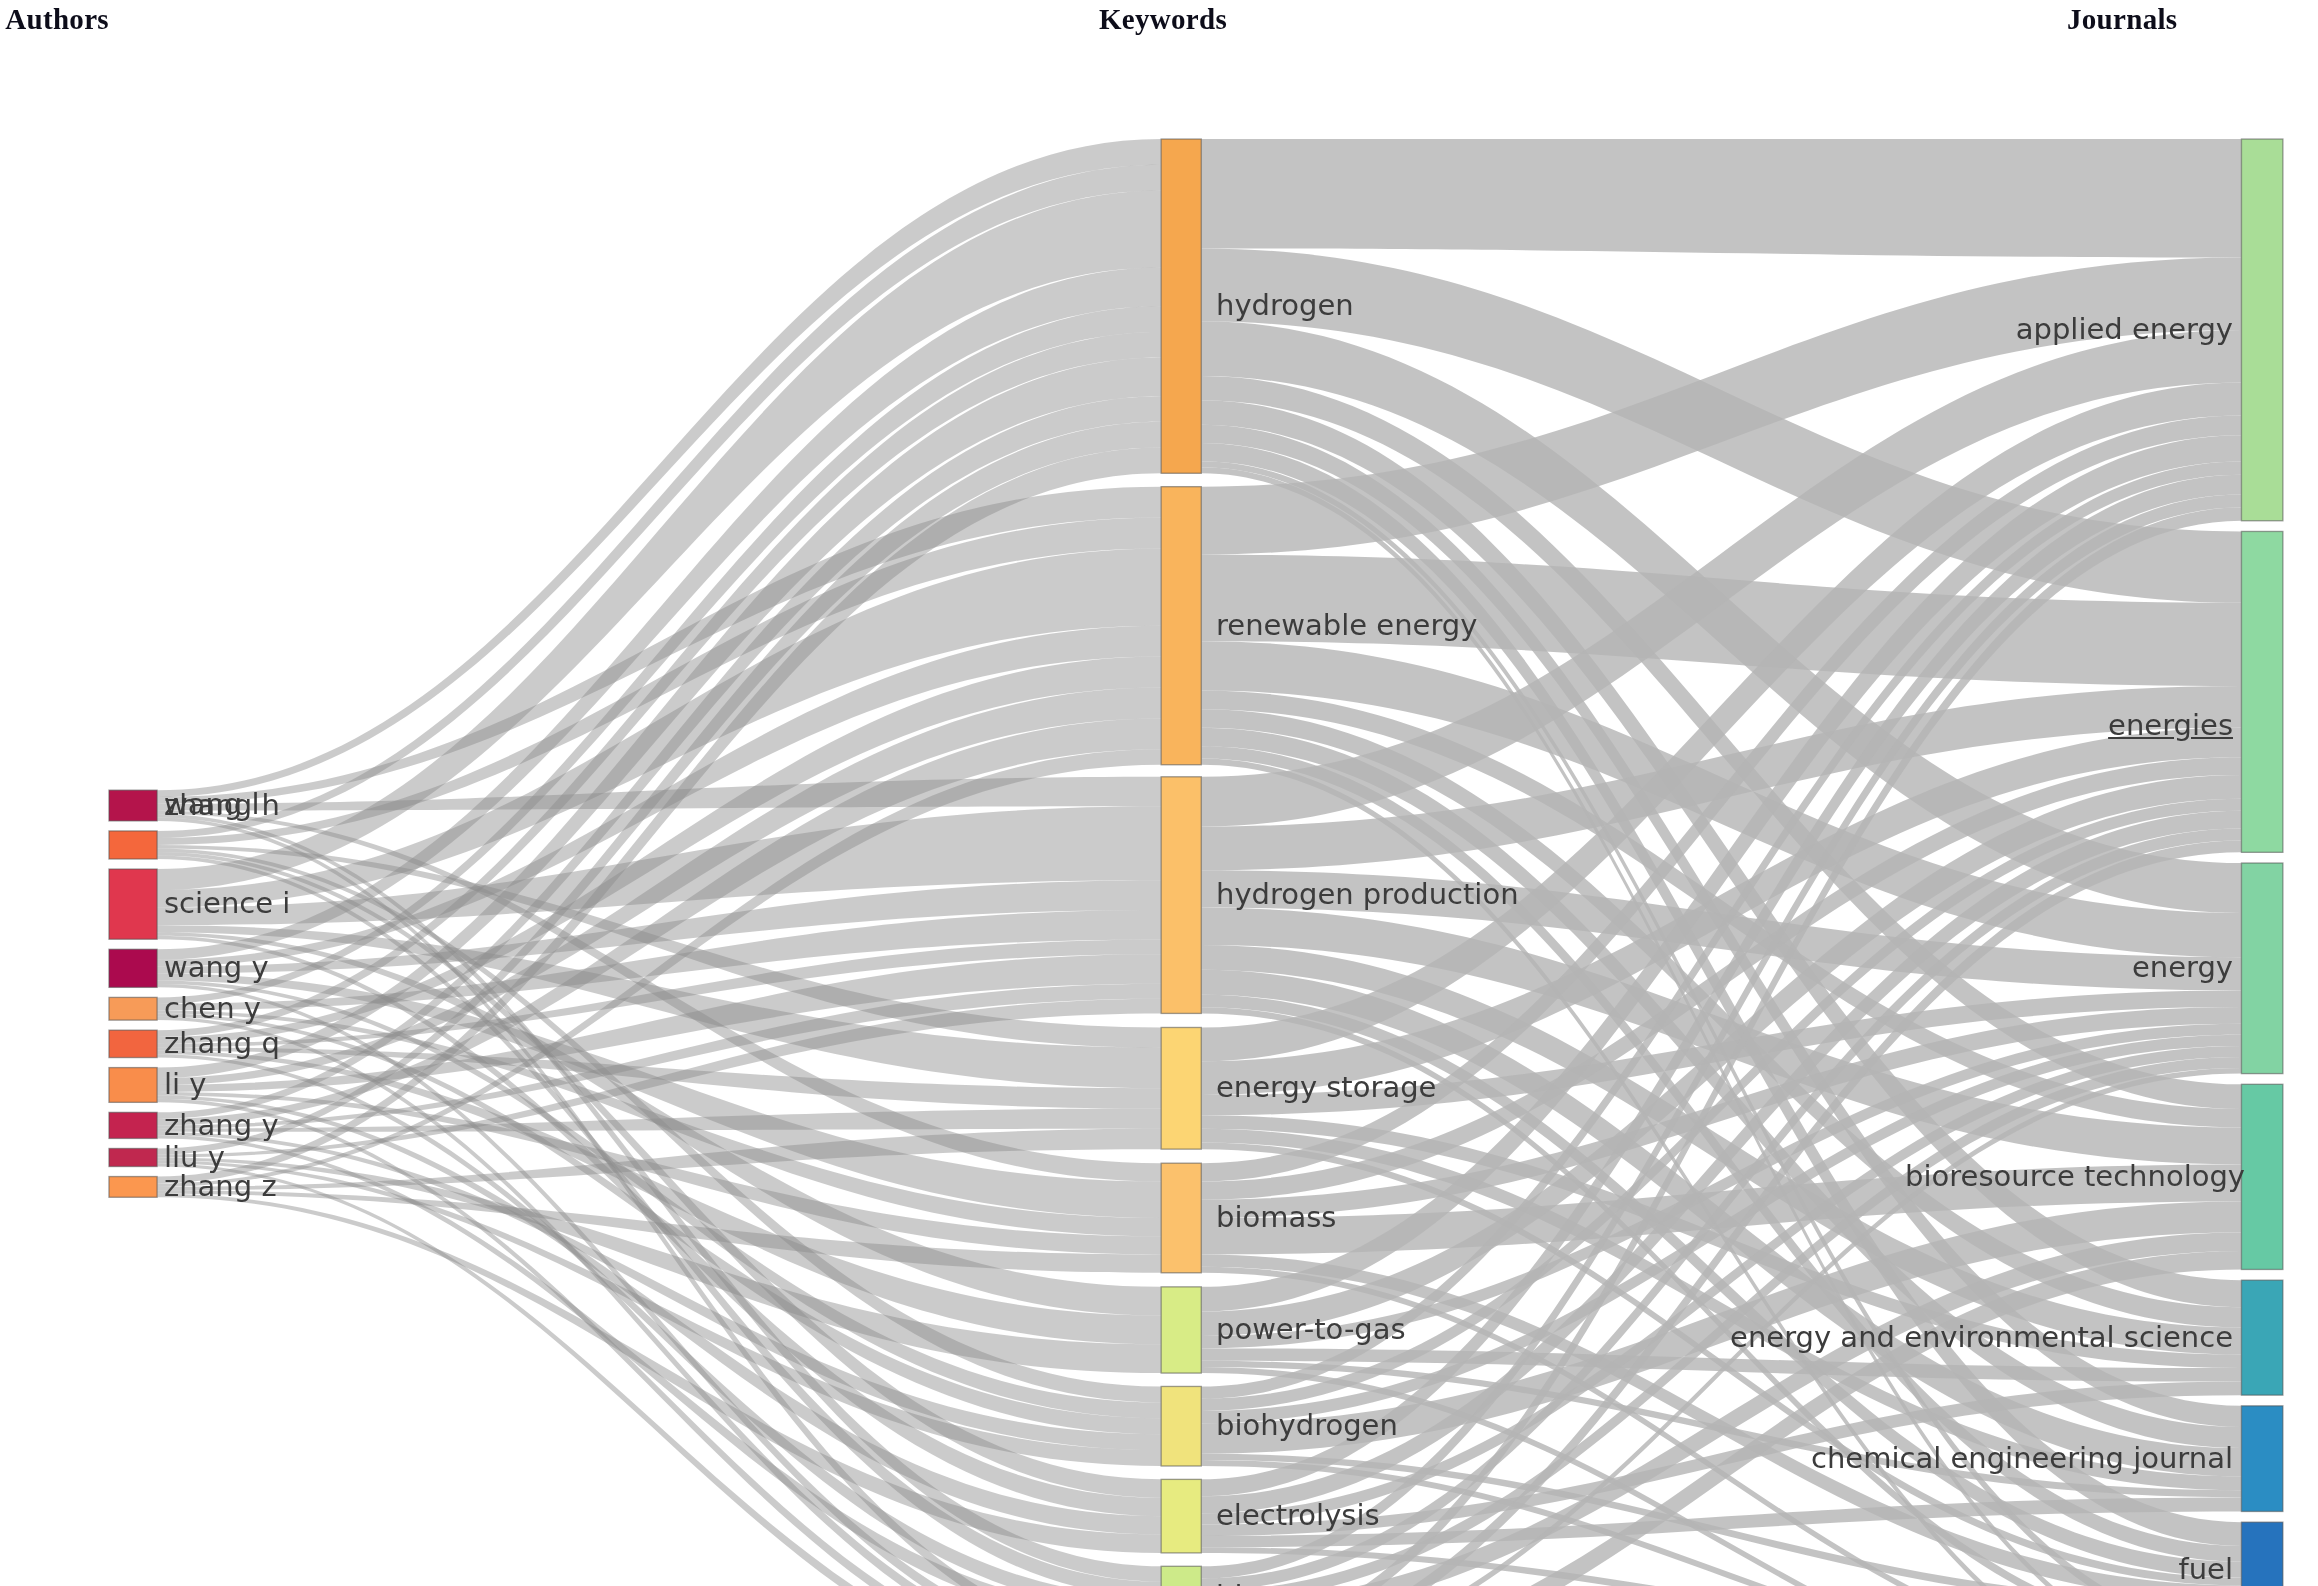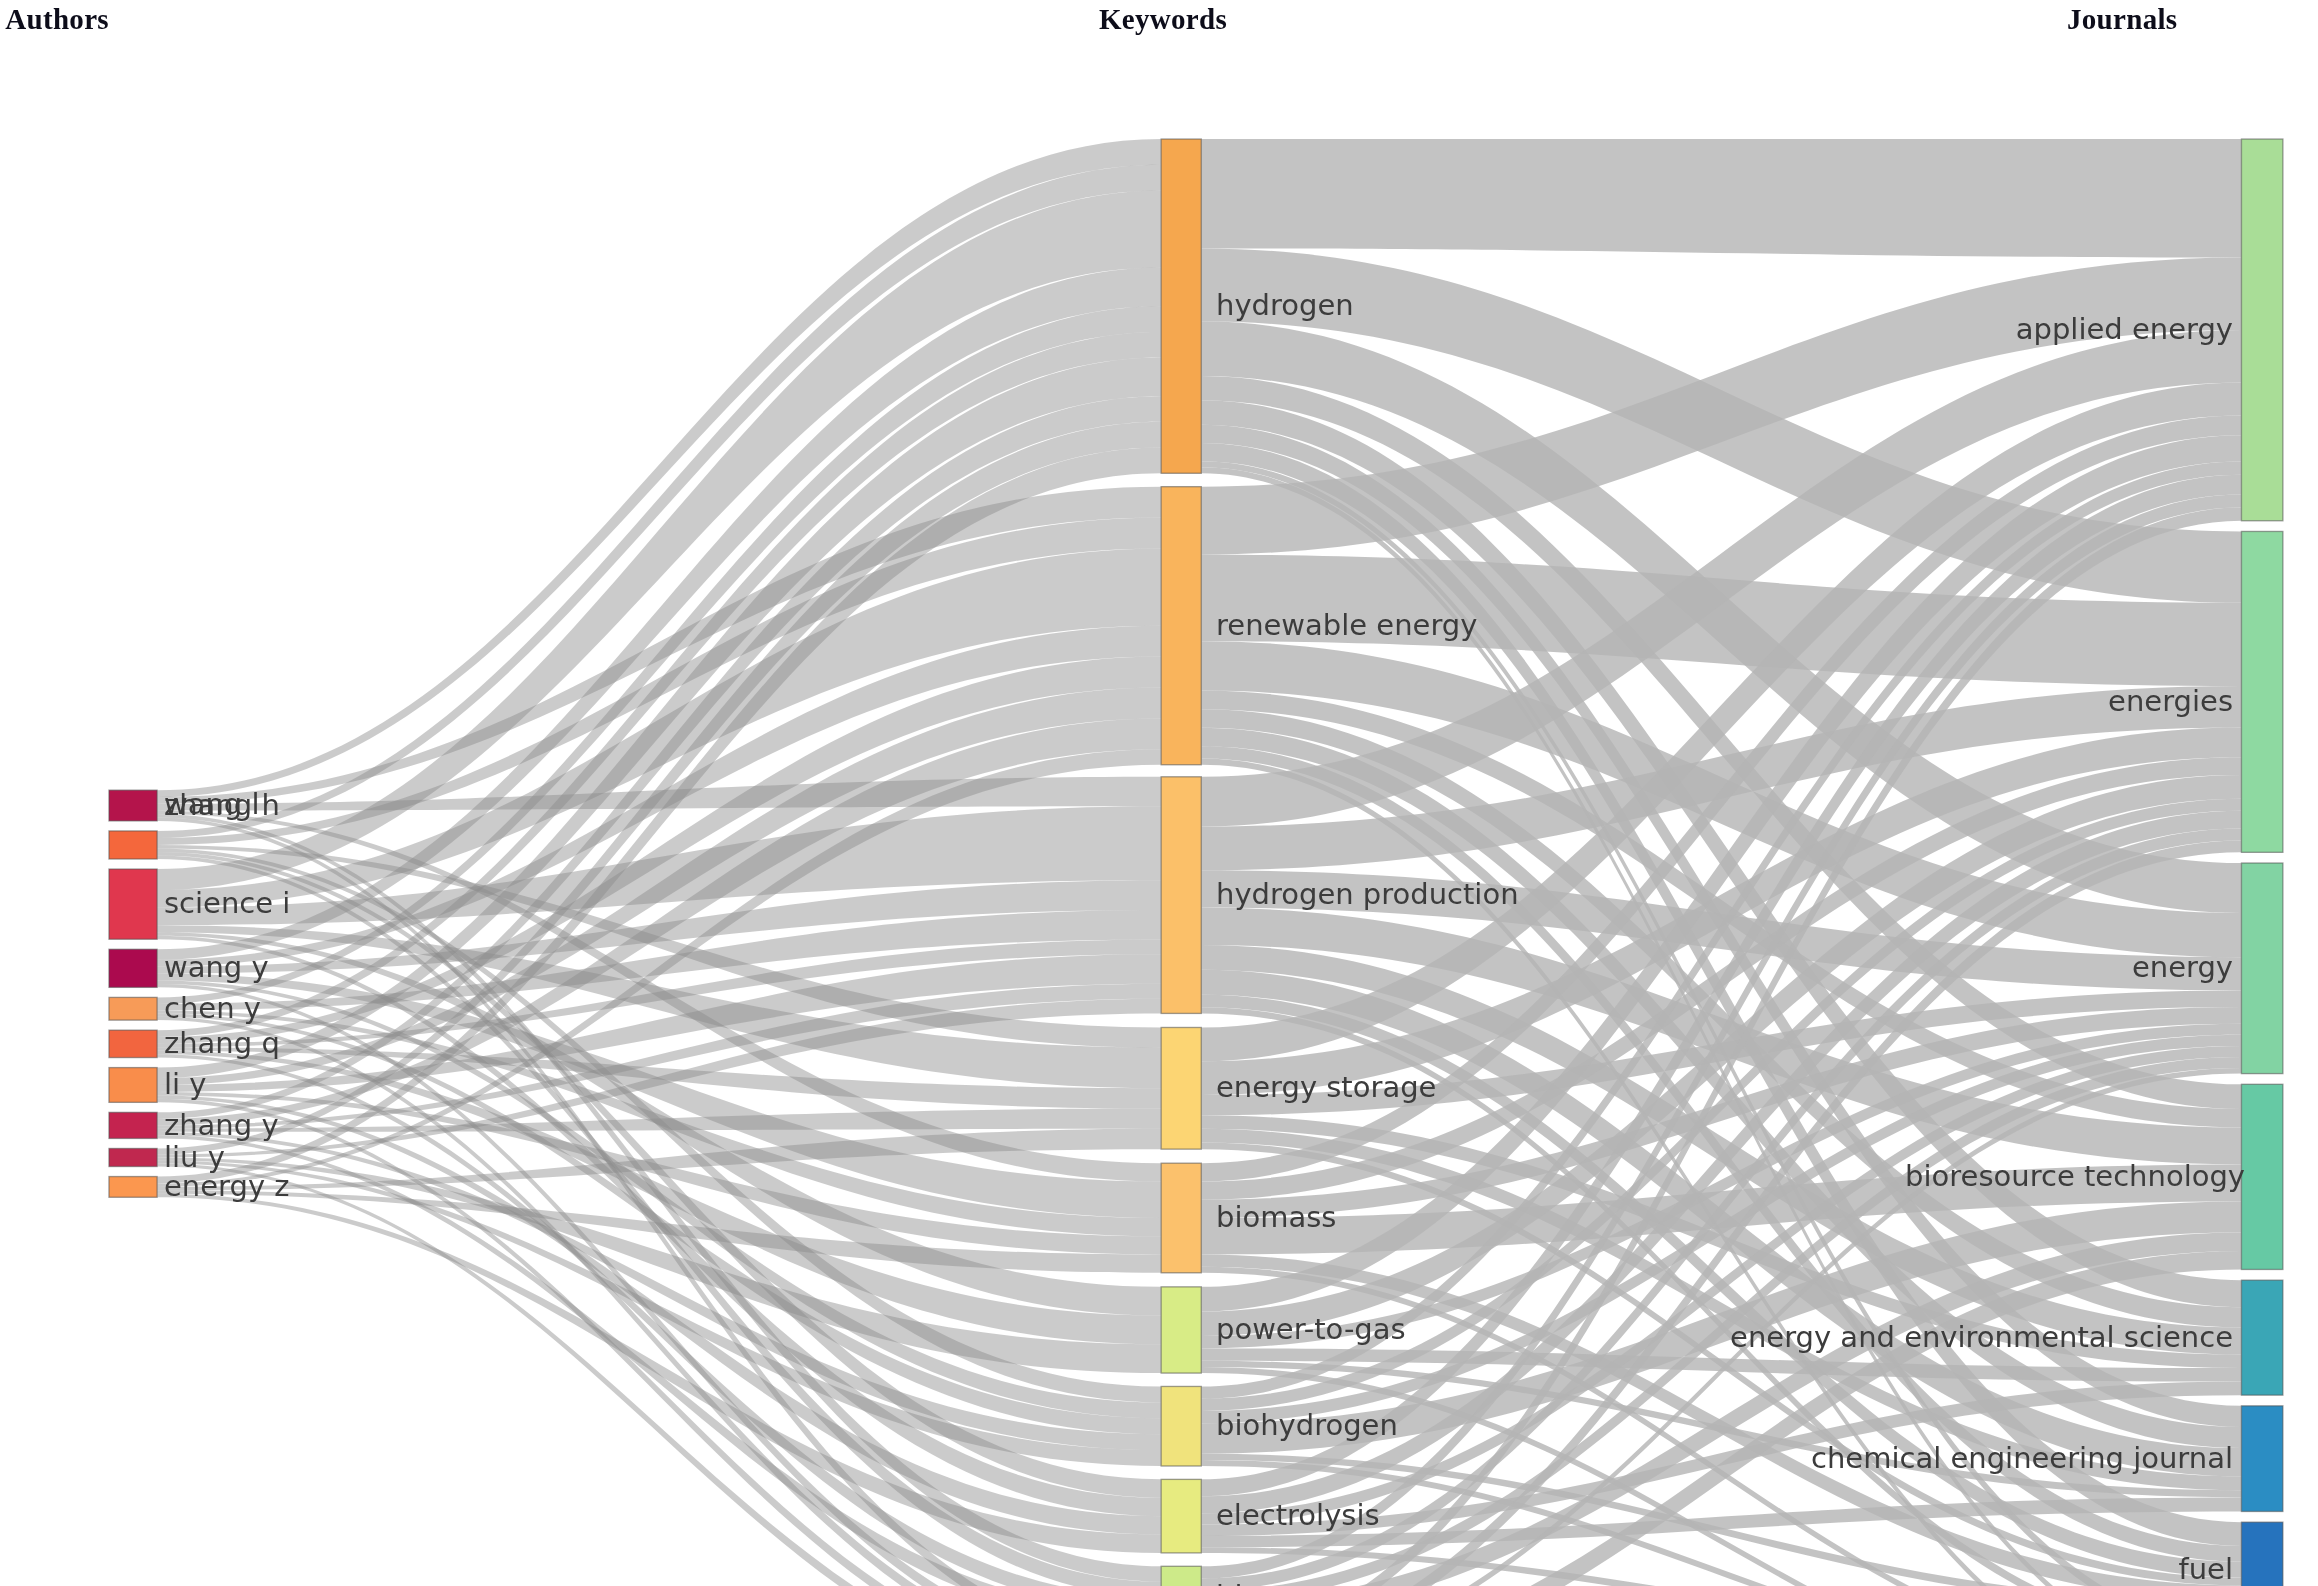--- a/index.html
+++ b/index.html
@@ -199,32 +199,32 @@
   <div id="labels">
       <div class="nodelabel left" style="left: 164px; top: 791px;">zhang h</div>
       <div class="nodelabel left" style="left: 164px; top: 790px;">wang l</div>
       <div class="nodelabel left" style="left: 164px; top: 889px;">science i</div>
       <div class="nodelabel left" style="left: 164px; top: 953px;">wang y</div>
       <div class="nodelabel left" style="left: 164px; top: 994px;">chen y</div>
       <div class="nodelabel left" style="left: 164px; top: 1029px; text-align: right;">zhang q</div>
       <div class="nodelabel left" style="left: 164px; top: 1070px;">li y</div>
       <div class="nodelabel left" style="left: 164px; top: 1111px;">zhang y</div>
       <div class="nodelabel left" style="left: 164px; top: 1143px;">liu y</div>
-      <div class="nodelabel left" style="left: 164px; top: 1172px;">energy z</div>
+      <div class="nodelabel left" style="left: 164px; top: 1172px;">zhang z</div>
       <div class="nodelabel left" style="left: 1216px; top: 291px;">hydrogen</div>
       <div class="nodelabel left" style="left: 1216px; top: 611px;">renewable energy</div>
       <div class="nodelabel left" style="left: 1216px; top: 880px;">hydrogen production</div>
       <div class="nodelabel left" style="left: 1216px; top: 1073px;">energy storage</div>
       <div class="nodelabel left" style="left: 1216px; top: 1203px;">biomass</div>
       <div class="nodelabel left" style="left: 1216px; top: 1315px;">power-to-gas</div>
       <div class="nodelabel left" style="left: 1216px; top: 1411px;">biohydrogen</div>
       <div class="nodelabel left" style="left: 1216px; top: 1501px;">electrolysis</div>
       <div class="nodelabel left" style="left: 1216px; top: 1582px;">biogas</div>
       <div class="nodelabel right" style="right: 86px; top: 315px;">applied energy</div>
-      <div class="nodelabel right" style="right: 86px; top: 687px;">energies</div>
+      <div class="nodelabel right" style="right: 86px; top: 711px; text-decoration: underline;">energies</div>
       <div class="nodelabel right" style="right: 86px; top: 953px;">energy</div>
       <div class="nodelabel right" style="right: 74px; top: 1162px;">bioresource technology</div>
       <div class="nodelabel right" style="right: 86px; top: 1323px;">energy and environmental science</div>
       <div class="nodelabel right" style="right: 86px; top: 1444px;">chemical engineering journal</div>
       <div class="nodelabel right" style="right: 86px; top: 1555px;">fuel</div>
     </div>
 </div>
 
 
 </body></html>

